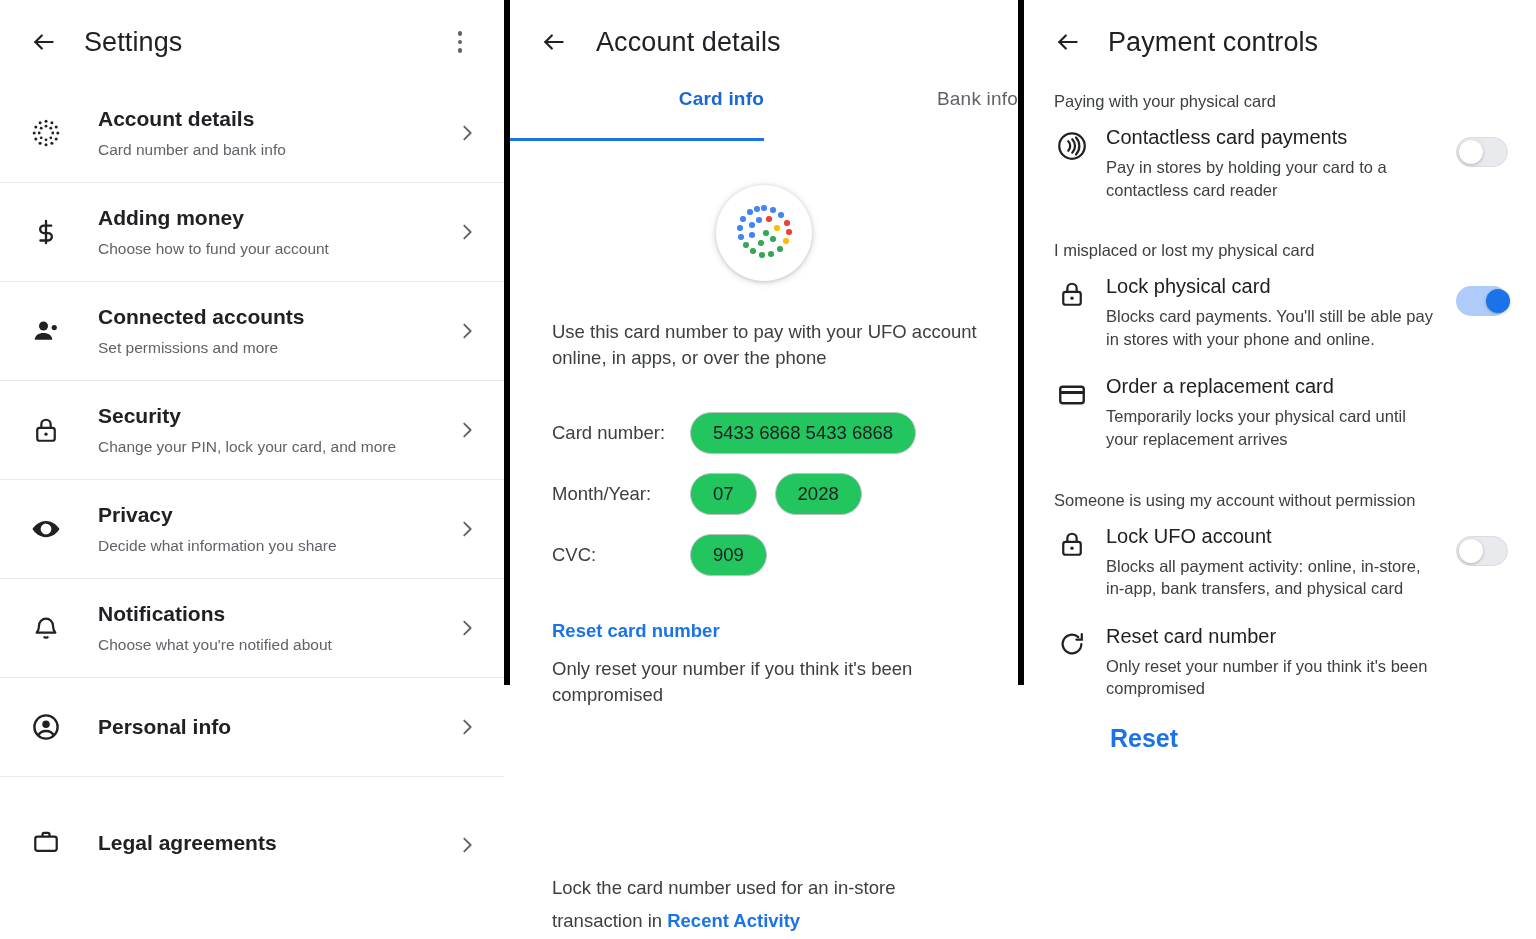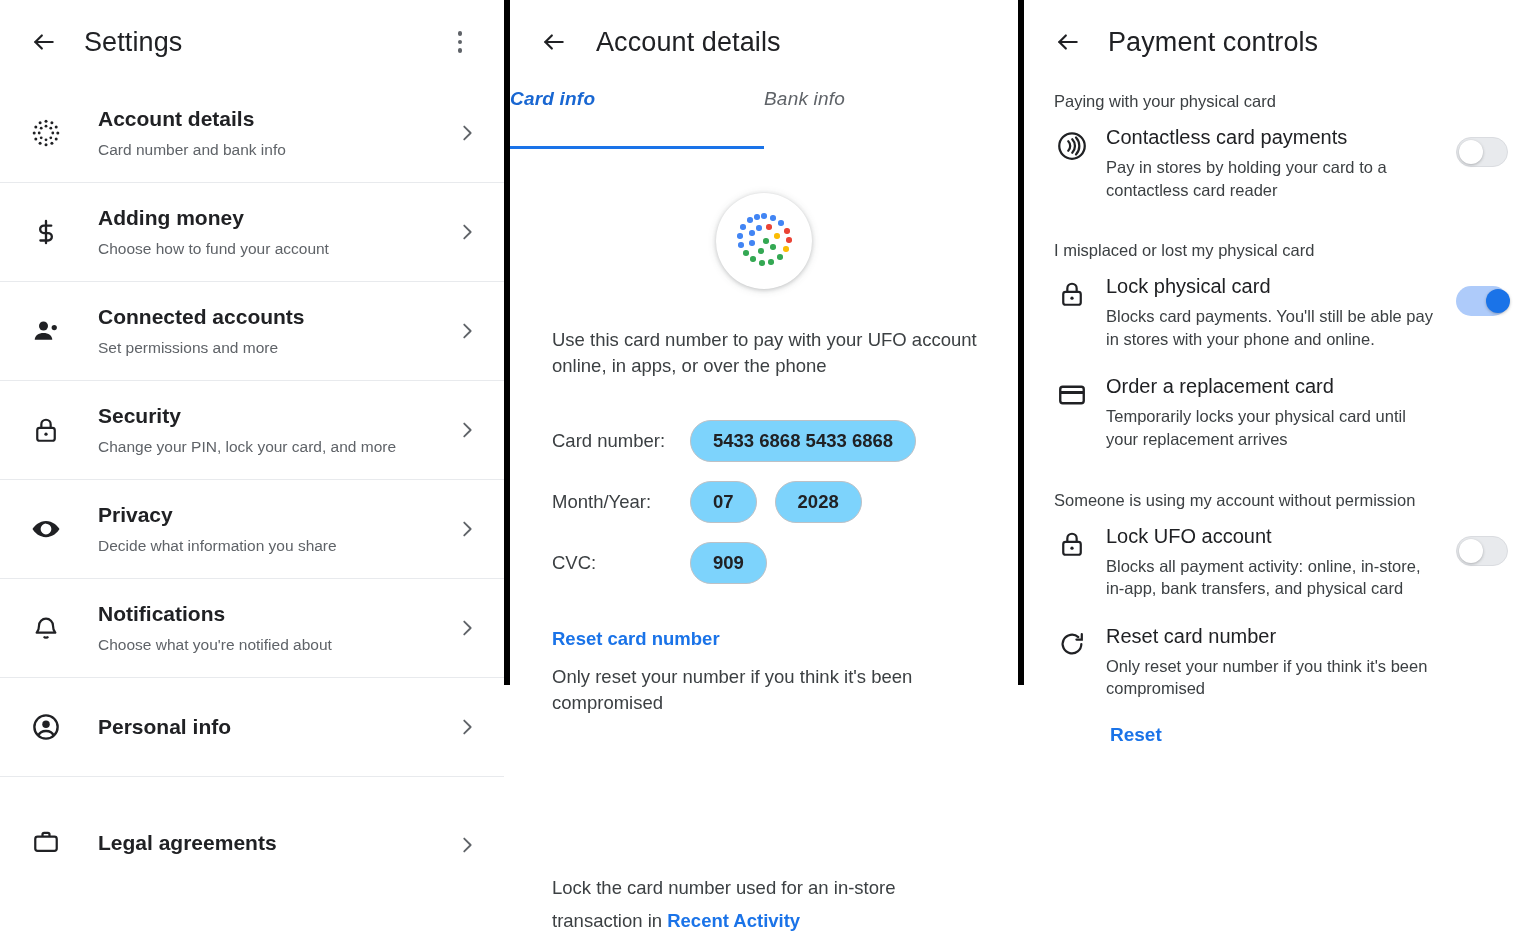--- a/index.html
+++ b/index.html
@@ -103,26 +103,25 @@
   }
 
   
   .tabs {
     display: flex;
     margin-top: 26px;
     position: relative;
   }
   .tab {
     flex: 1 1 50%;
-    text-align: left;
+    text-align: right;
     font-size: 19px;
-    padding-bottom: 36px;
+    padding-bottom: 28px;
     cursor: pointer;
     letter-spacing: 0.2px;
-    font-style: italic;
   }
   .tab.active {
     color: #1967d2;
     font-weight: bold;
     border-bottom: 3px solid #1a73e8;
   }
   .tab.inactive {
     color: #5f6368;
     border-bottom: 3px solid transparent;
   }
@@ -162,23 +161,22 @@
     color: #3c4043;
     width: 120px;
     flex: 0 0 120px;
   }
   .pill {
     border: 1px solid #bdc1c6;
     border-radius: 22px;
     padding: 9px 22px;
     font-size: 18.5px;
     color: #202124;
-    background: #7dd3fc;
+    background: #22c55e;
     cursor: text;
-    font-weight: bold;
   }
   .link {
     color: #1a73e8;
     font-size: 18.5px;
     font-weight: bold;
     cursor: pointer;
   }
   .reset-link-block { margin: 44px 0 0 42px; }
   .reset-note {
     margin: 14px 42px 0 42px;
@@ -243,21 +241,21 @@
     width: 24px; height: 24px;
     border-radius: 50%;
     transform: translateY(-50%);
     box-shadow: 0 1px 3px rgba(60,64,67,0.35);
   }
   .toggle.off .knob { left: 2px; background: #fff; }
   .toggle.on .knob { right: -2px; background: #1a73e8; }
   .pc-reset-link {
     margin: 14px 0 0 86px;
     color: #1a73e8;
-    font-size: 19px;
+    font-size: 25px;
     font-weight: bold;
     cursor: pointer;
     display: inline-block;
   }
 </style>
 </head>
 <body>
 
 <div class="screens">
 

